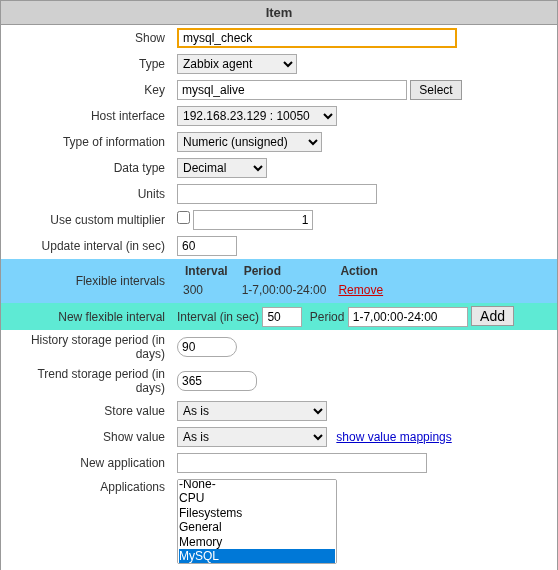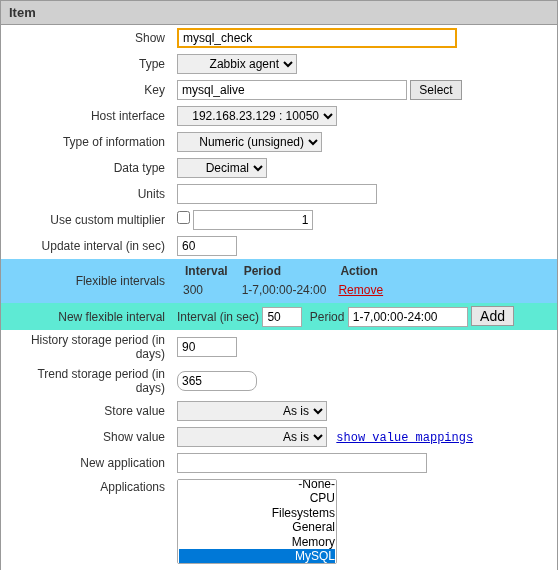--- a/index.html
+++ b/index.html
@@ -13,20 +13,21 @@
       width: 558px;
       min-height: 570px;
       border: 1px solid #999;
     }
     .section-header {
       background: #d0d0d0;
       padding: 4px 8px;
       font-weight: bold;
       font-size: 13px;
       border-bottom: 1px solid #999;
+      text-align: center;
     }
     .form-table {
       width: 100%;
       border-collapse: collapse;
     }
     .form-table tr td {
       padding: 3px 6px;
       vertical-align: middle;
     }
     .label-cell {
@@ -58,34 +59,34 @@
     }
     input[type="text"].multiplier-value {
       width: 120px;
       text-align: right;
     }
     input[type="text"].update-input {
       width: 60px;
     }
     input[type="text"].history-input {
       width: 60px;
+      border-radius: 10px;
     }
     input[type="text"].trend-input {
       width: 80px;
       border-radius: 8px;
     }
     input[type="text"].new-app-input {
       width: 250px;
     }
     select {
       font-size: 12px;
       height: 20px;
       border: 1px solid #aaa;
       padding: 1px;
-      text-align: right;
     }
     select.type-select { width: 120px; }
     select.host-select { width: 160px; }
     select.info-select { width: 145px; }
     select.dtype-select { width: 90px; }
     select.store-select { width: 150px; }
     select.show-select { width: 150px; }
     select.inv-select { width: 150px; }
     .select-btn {
       background: #e8e8e8;
@@ -137,21 +138,20 @@
     }
     input[type="checkbox"] {
       margin: 0;
     }
     .show-value-link {
       color: #0000cc;
       text-decoration: underline;
       cursor: pointer;
       margin-left: 6px;
       font-size: 12px;
-      font-family: Liberation Mono, monospace;
     }
     select.apps-listbox {
       width: 160px;
       height: 85px;
       font-size: 12px;
       border: 1px solid #aaa;
     }
   </style>
 </head>
 <body>

